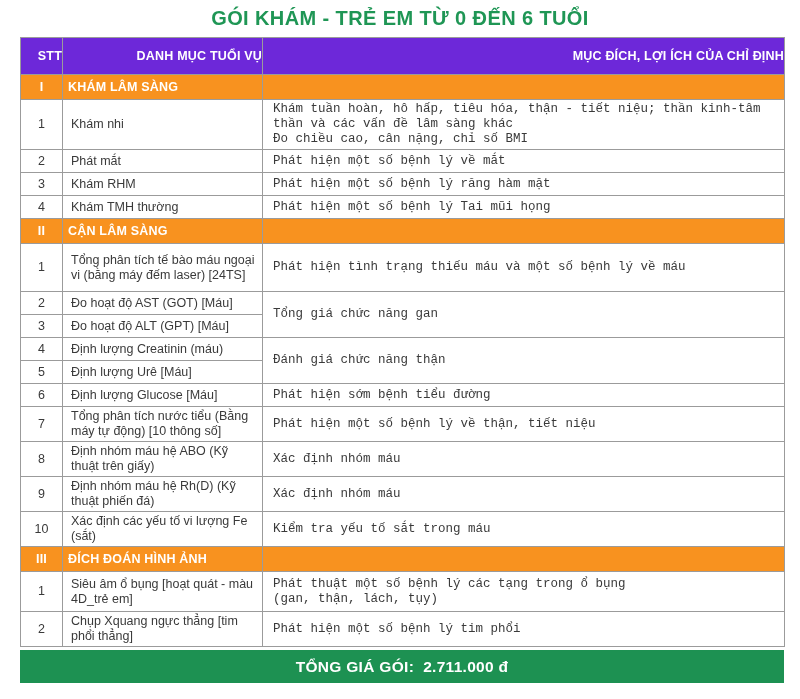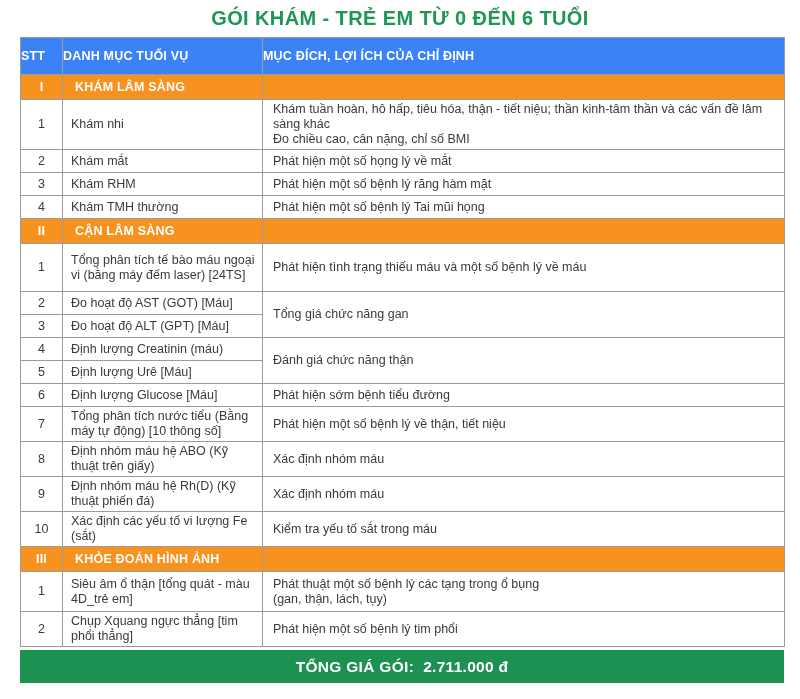--- a/index.html
+++ b/index.html
@@ -33,41 +33,41 @@
   table.pkg col.c2 { width: 200px; }
   table.pkg col.c3 { width: 522px; }
   table.pkg th, table.pkg td {
     border: 1px solid #9b9b9b;
     vertical-align: middle;
     font-size: 12.5px;
     color: #3a3a3a;
     line-height: 15px;
   }
   tr.head th {
-    background: #3b82f6;
+    background: #6d28d9;
     color: #ffffff;
     font-weight: bold;
-    text-align: left;
+    text-align: right;
     height: 37px;
     font-size: 12.5px;
     letter-spacing: 0.2px;
   }
   tr.sec td {
     background: #f8921f;
     color: #ffffff;
     font-weight: bold;
     height: 25px;
     font-size: 12.5px;
     letter-spacing: 0.2px;
   }
   tr.sec td.sec-id { text-align: center; }
-  tr.sec td.sec-title { padding-left: 12px; margin-top: 28px; }
+  tr.sec td.sec-title { padding-left: 5px; margin-top: 28px; }
   td.stt { text-align: center; }
   td.service { padding: 2px 6px 2px 8px; }
-  td.purpose { padding: 2px 6px 2px 10px; white-space: pre-line; }
+  td.purpose { padding: 2px 6px 2px 10px; white-space: pre-line; font-family: Liberation Mono, monospace; }
   tr.r1 td { height: 23px; }
   tr.r2 td { height: 34px; }
   tr.r3 td { height: 48px; }
   tr.r2b td { height: 40px; }
   .total {
     width: 764px;
     margin-left: 20px;
     margin-top: 3px;
     height: 33px;
     background: #1d9152;
@@ -111,22 +111,22 @@
         <td class="sec-spacer"></td>
       </tr>
       <tr class="r3">
         <td class="stt">1</td>
         <td class="service">Khám nhi</td>
         <td class="purpose">Khám tuần hoàn, hô hấp, tiêu hóa, thận - tiết niệu; thần kinh-tâm thần và các vấn đề lâm sàng khác
 Đo chiều cao, cân nặng, chỉ số BMI</td>
       </tr>
       <tr class="r1">
         <td class="stt">2</td>
-        <td class="service">Khám mắt</td>
-        <td class="purpose">Phát hiện một số họng lý về mắt</td>
+        <td class="service">Phát mắt</td>
+        <td class="purpose">Phát hiện một số bệnh lý về mắt</td>
       </tr>
       <tr class="r1">
         <td class="stt">3</td>
         <td class="service">Khám RHM</td>
         <td class="purpose">Phát hiện một số bệnh lý răng hàm mặt</td>
       </tr>
       <tr class="r1">
         <td class="stt">4</td>
         <td class="service">Khám TMH thường</td>
         <td class="purpose">Phát hiện một số bệnh lý Tai mũi họng</td>
@@ -181,26 +181,26 @@
         <td class="purpose">Xác định nhóm máu</td>
       </tr>
       <tr class="r2">
         <td class="stt">10</td>
         <td class="service">Xác định các yếu tố vi lượng Fe (sắt)</td>
         <td class="purpose">Kiểm tra yếu tố sắt trong máu</td>
       </tr>
 
       <tr class="sec">
         <td class="sec-id">III</td>
-        <td class="sec-title">KHỎE ĐOÁN HÌNH ẢNH</td>
+        <td class="sec-title">ĐÍCH ĐOÁN HÌNH ẢNH</td>
         <td class="sec-spacer"></td>
       </tr>
       <tr class="r2b">
         <td class="stt">1</td>
-        <td class="service">Siêu âm ổ thận [tổng quát - màu 4D_trẻ em]</td>
+        <td class="service">Siêu âm ổ bụng [hoạt quát - màu 4D_trẻ em]</td>
         <td class="purpose">Phát thuật một số bệnh lý các tạng trong ổ bụng
 (gan, thận, lách, tụy)</td>
       </tr>
       <tr class="r2">
         <td class="stt">2</td>
         <td class="service">Chụp Xquang ngực thẳng [tim phổi thẳng]</td>
         <td class="purpose">Phát hiện một số bệnh lý tim phổi</td>
       </tr>
 
     </tbody>

